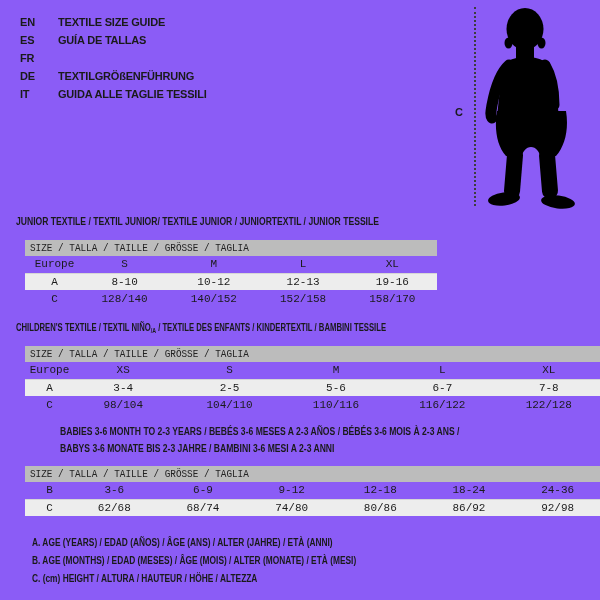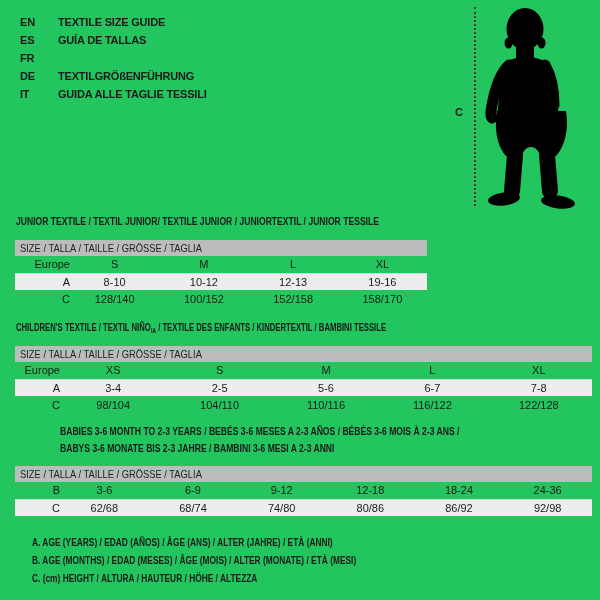--- a/index.html
+++ b/index.html
@@ -1,18 +1,18 @@
 <!DOCTYPE html>
 <html><head>
 <meta charset="utf-8">
 <style>
   * { margin:0; padding:0; box-sizing:border-box; }
   html,body { background:#fff; }
   .canvas {
-    position:relative; width:600px; height:600px; background:#22c55e;
+    position:relative; width:600px; height:600px; background:#8b5cf6;
     font-family:"Liberation Sans", sans-serif; color:#1a1a1a; overflow:hidden;
   }
 
   
   .lang-list { position:absolute; left:20px; top:13px; }
   .lang-row { display:flex; height:18px; line-height:18px; font-weight:bold; font-size:11px; letter-spacing:-0.2px; }
   .lang-code { width:38px; }
 
   
   .measure-line { position:absolute; left:474px; top:7px; height:199px; width:0; border-left:2px dotted #3d3d3d; }
@@ -23,24 +23,24 @@
   .cond  { display:inline-block; white-space:nowrap; transform-origin:0 50%; }
   .c78 { transform:scaleX(0.78); }
   .c70 { transform:scaleX(0.70); }
   .c76 { transform:scaleX(0.76); }
   .c85 { transform:scaleX(0.85); }
 
   .sec-title { position:absolute; left:16px; font-size:11px; font-weight:bold; line-height:17px; white-space:nowrap; }
   .sub { font-size:7.5px; position:relative; top:2px; }
 
   
-  .size-table { position:absolute; left:15px; border-collapse:collapse; table-layout:fixed; }
+  .size-table { position:absolute; left:25px; border-collapse:collapse; table-layout:fixed;font-family:Liberation Mono, monospace; }
   .size-table td { font-size:11px; height:17px; text-align:center; padding:0; overflow:hidden; white-space:nowrap; }
   .size-table tr.bar td { background:#bcbcbc; height:16px; text-align:left; padding-left:5px; font-size:11px; color:#222; }
-  .size-table td.lbl { text-align:right; padding-left:4px; }
+  .size-table td.lbl { text-align:center; padding-left:4px; }
   .size-table tr.shaded td { background:#ededed; border-top:1px solid #d6d6d6; }
 
   .t1 { top:240px; width:412px; }
   .t2 { top:346px; width:577px; }
   .t3 { top:466px; width:577px; }
 
   
   .footnotes { position:absolute; left:16px; top:533px;margin-left:16px; }
   .footnote { height:18px; line-height:18px; font-size:11px; font-weight:bold; white-space:nowrap; }
 </style>
@@ -115,21 +115,21 @@
     <tr class="shaded">
       <td class="lbl">A</td>
       <td>8-10</td>
       <td>10-12</td>
       <td>12-13</td>
       <td>19-16</td>
     </tr>
     <tr>
       <td class="lbl">C</td>
       <td>128/140</td>
-      <td>100/152</td>
+      <td>140/152</td>
       <td>152/158</td>
       <td>158/170</td>
     </tr>
   </tbody>
     </table>
 
   <div class="sec-title" style="top:319px;">
     <span class="cond c70"><span>CHILDREN'S TEXTILE / TEXTIL NIÑO</span><span class="sub">/A</span><span> / TEXTILE DES ENFANTS / KINDERTEXTIL / BAMBINI TESSILE</span></span>
   </div>
   <table class="size-table t2">

